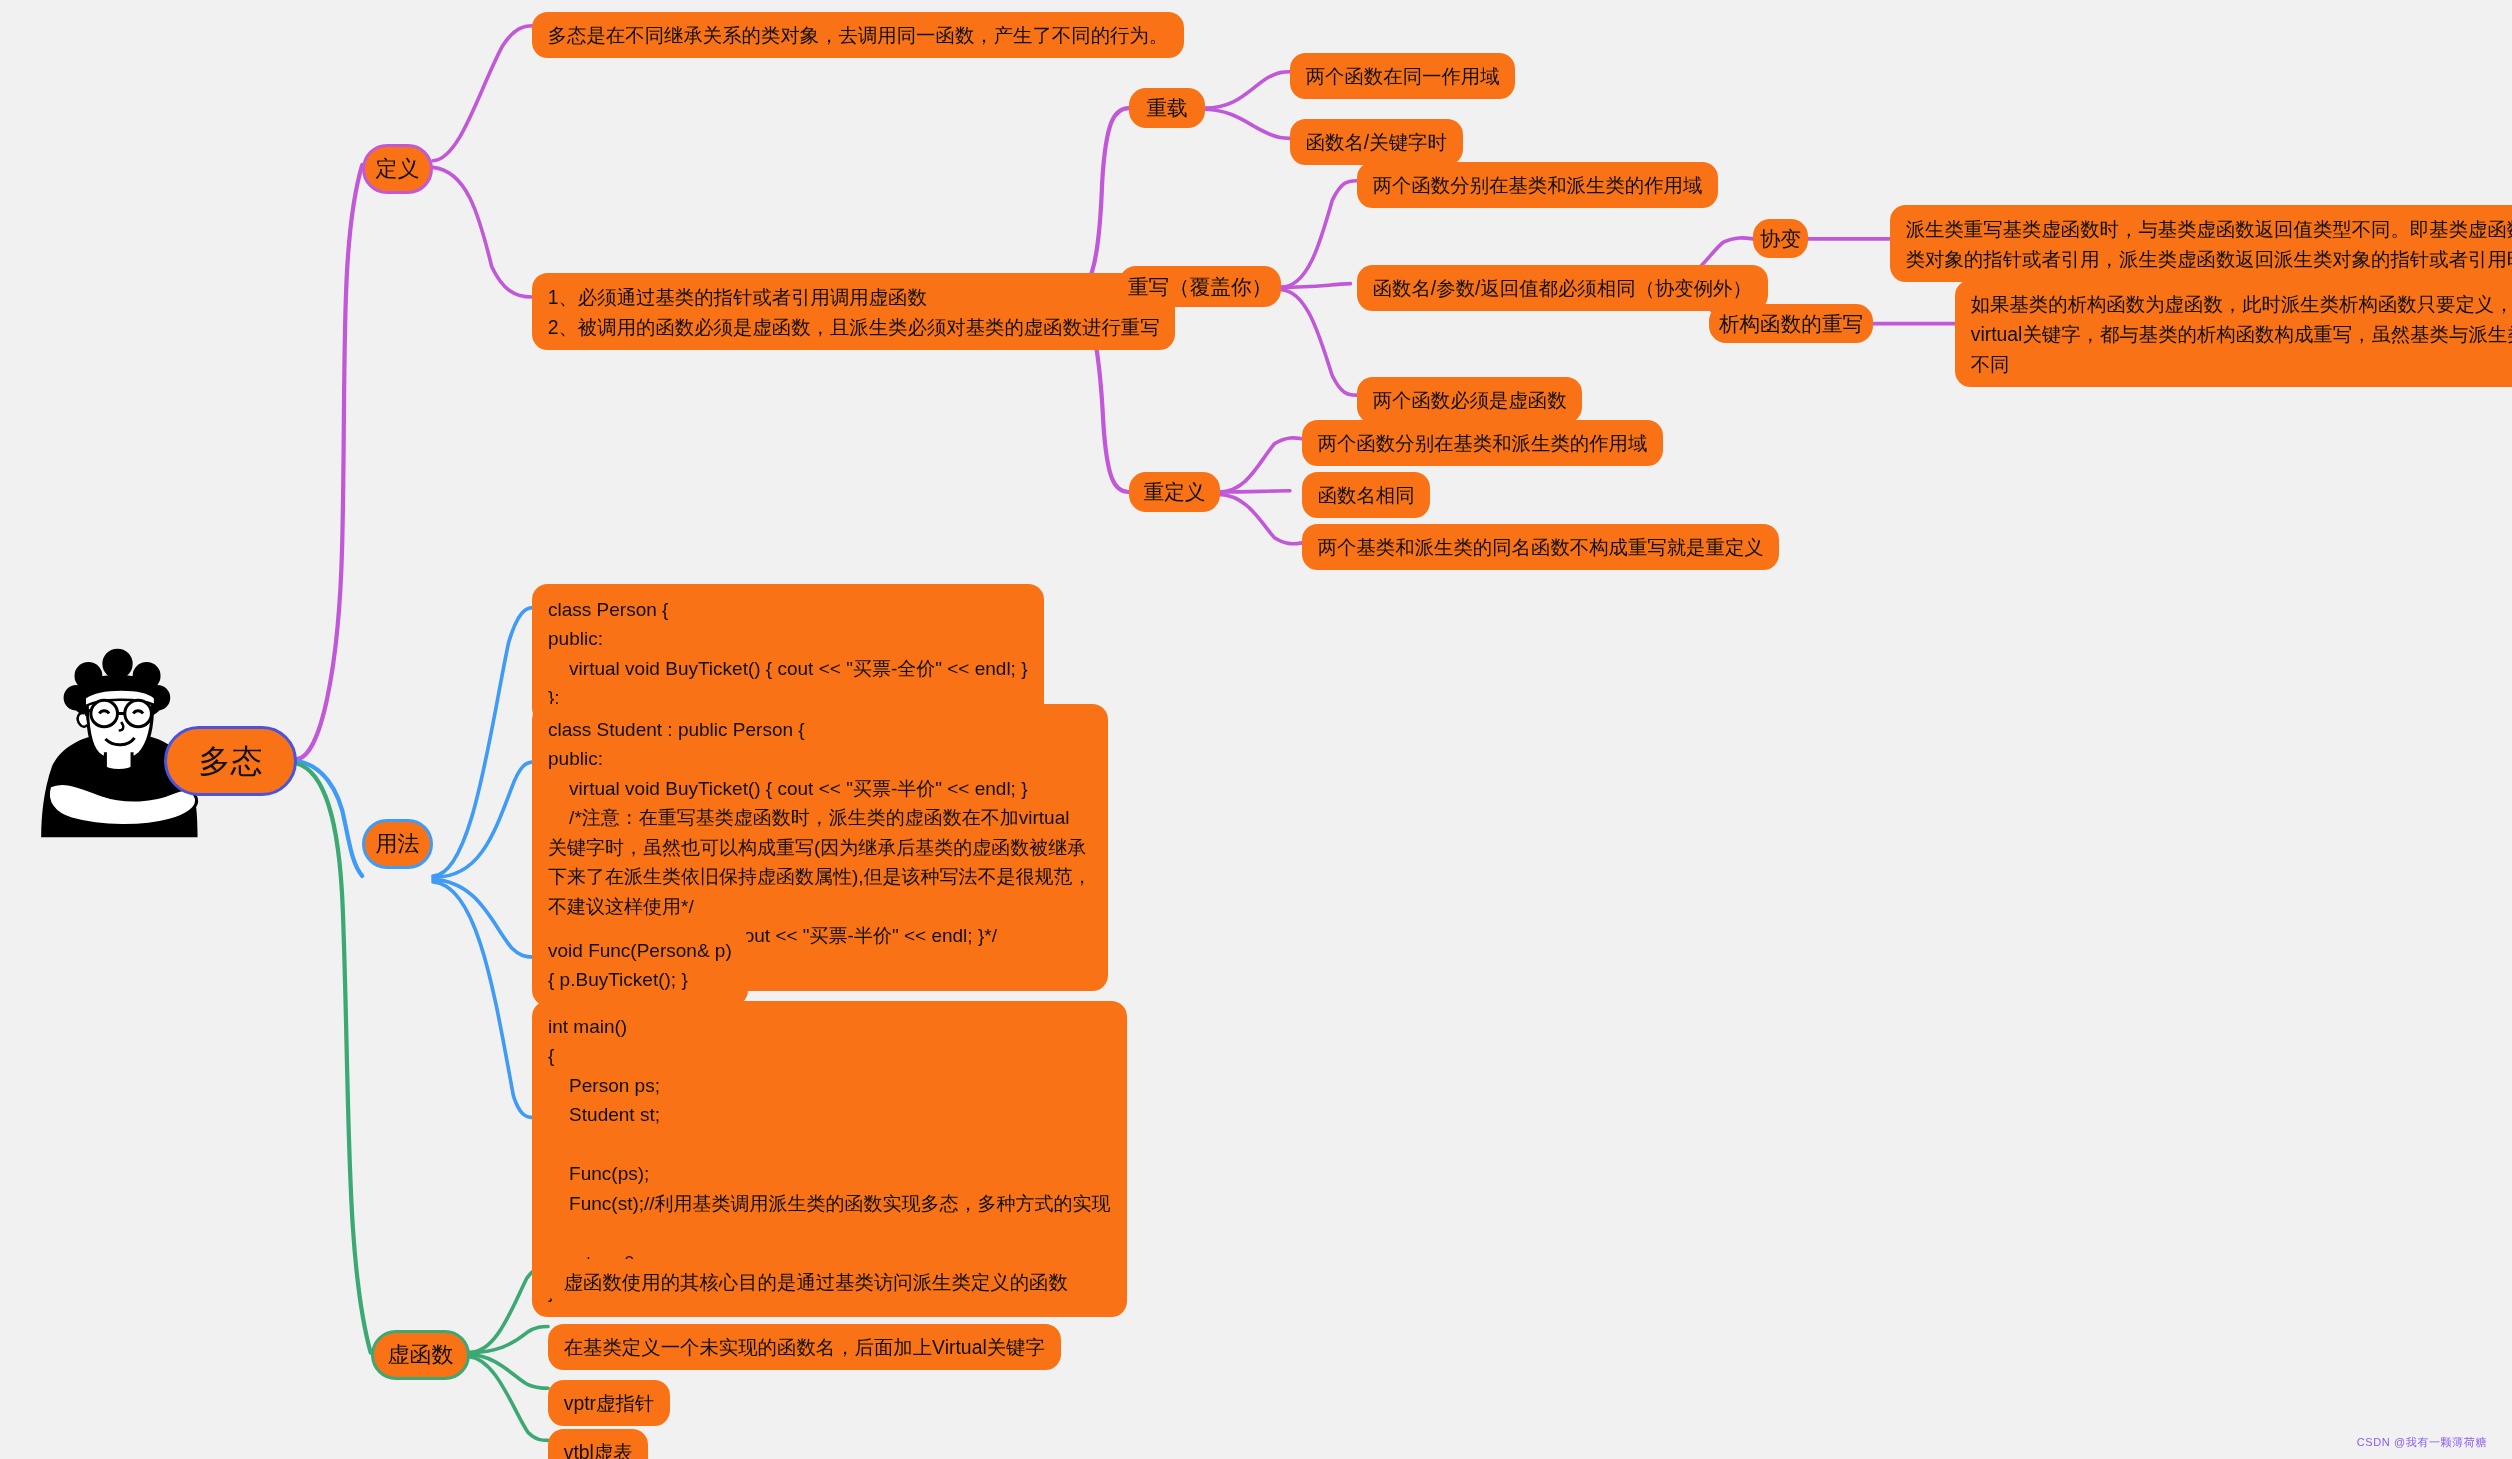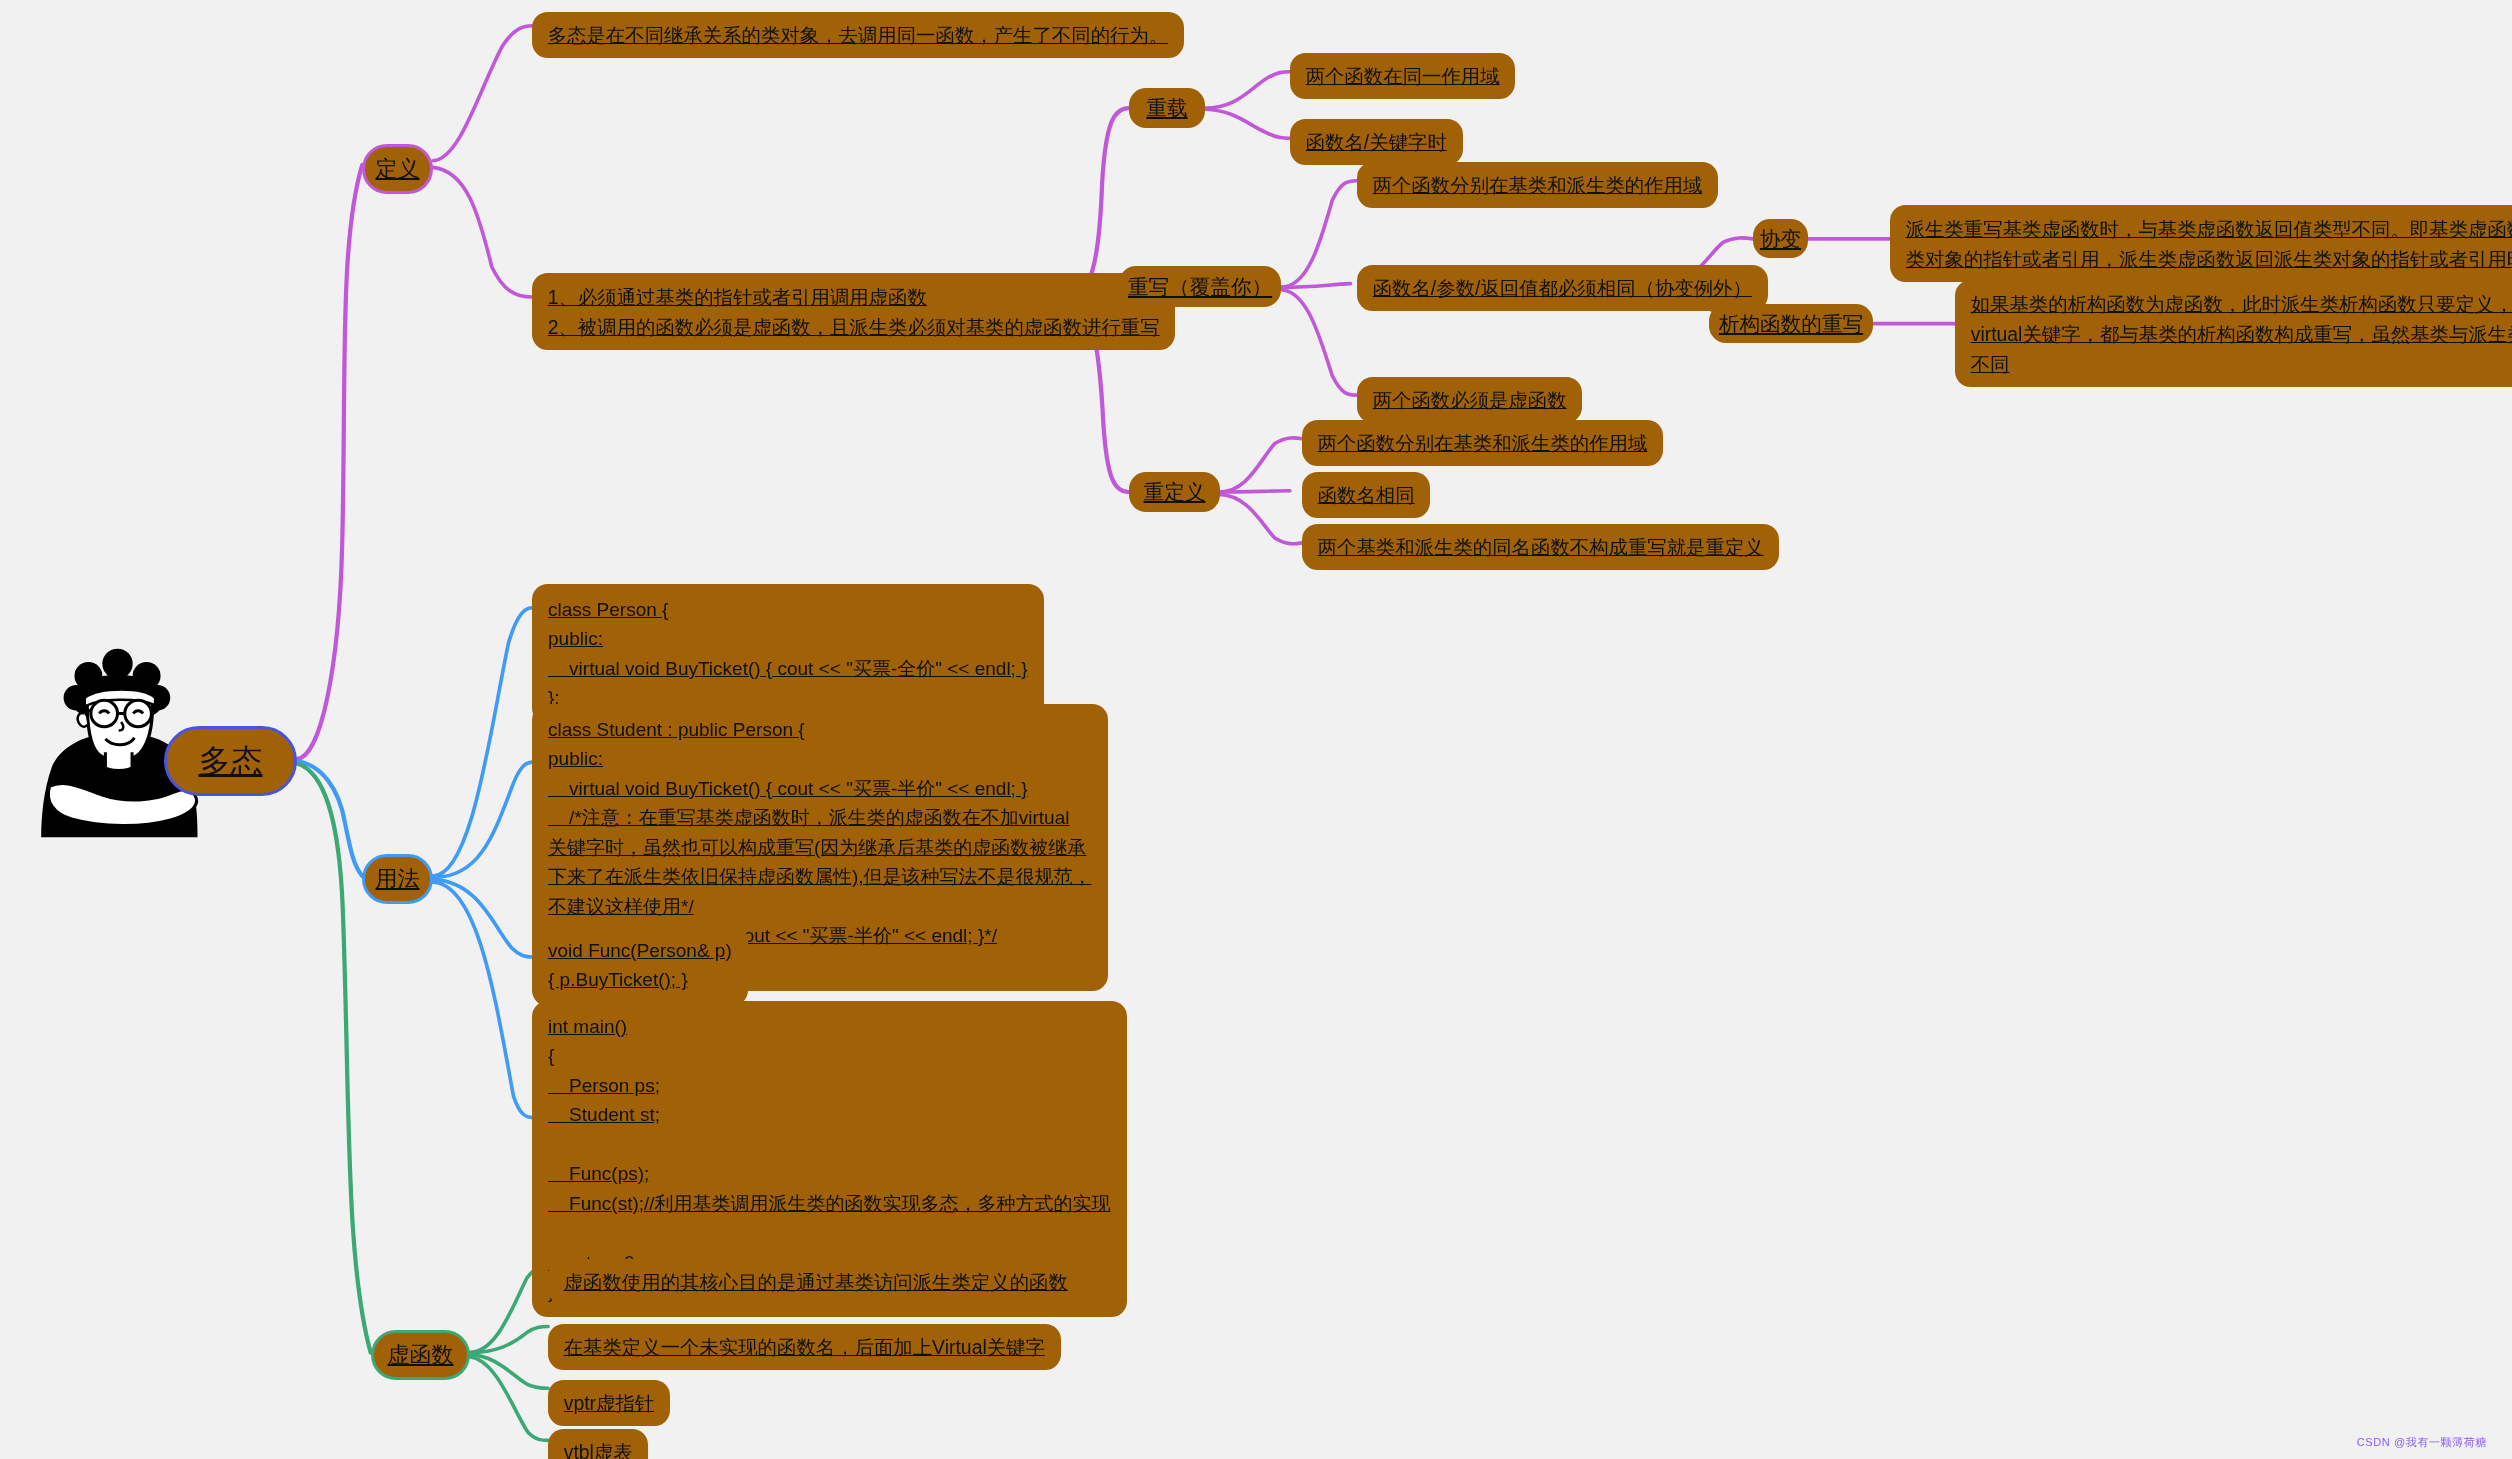--- a/index.html
+++ b/index.html
@@ -24,28 +24,27 @@
   svg.edges {
     position: absolute;
     left: 0; top: 0;
     width: 2512px;
     height: 1460px;
     pointer-events: none;
   }
   .node {
     position: absolute;
     box-sizing: border-box;
-    background: #a16207;
+    background: #f97316;
     color: #101010;
     border-radius: 15.7px;
     display: flex;
     align-items: center;
     white-space: pre;
     line-height: 1.52;
-    text-decoration: underline;
   }
   
   .leaf {
     padding: 8.5px 15.7px;
     font-size: 19.4px;
     border-radius: 15.7px;
     box-shadow: none;
   }
   
   .pill {
@@ -252,21 +251,21 @@
   <div class="node leaf" style="left:1302px; top:420px;">
     <span>两个函数分别在基类和派生类的作用域</span>
   </div>
   <div class="node leaf" style="left:1302px; top:472px;">
     <span>函数名相同</span>
   </div>
   <div class="node leaf" style="left:1302px; top:524px;">
     <span>两个基类和派生类的同名函数不构成重写就是重定义</span>
   </div>
 
-  <div class="node pill blue" style="left:362px; top:854px; width:71px; height:42px;">
+  <div class="node pill blue" style="left:362px; top:819px; width:71px; height:42px;">
     <span>用法</span>
   </div>
 
   <div class="node leaf code multi" style="left:532px; top:584px;">
     <span>class Person {
 public:
     virtual void BuyTicket() { cout &lt;&lt; "买票-全价" &lt;&lt; endl; }
 };</span>
   </div>
   <div class="node leaf code multi" style="left:532px; top:704px;">

